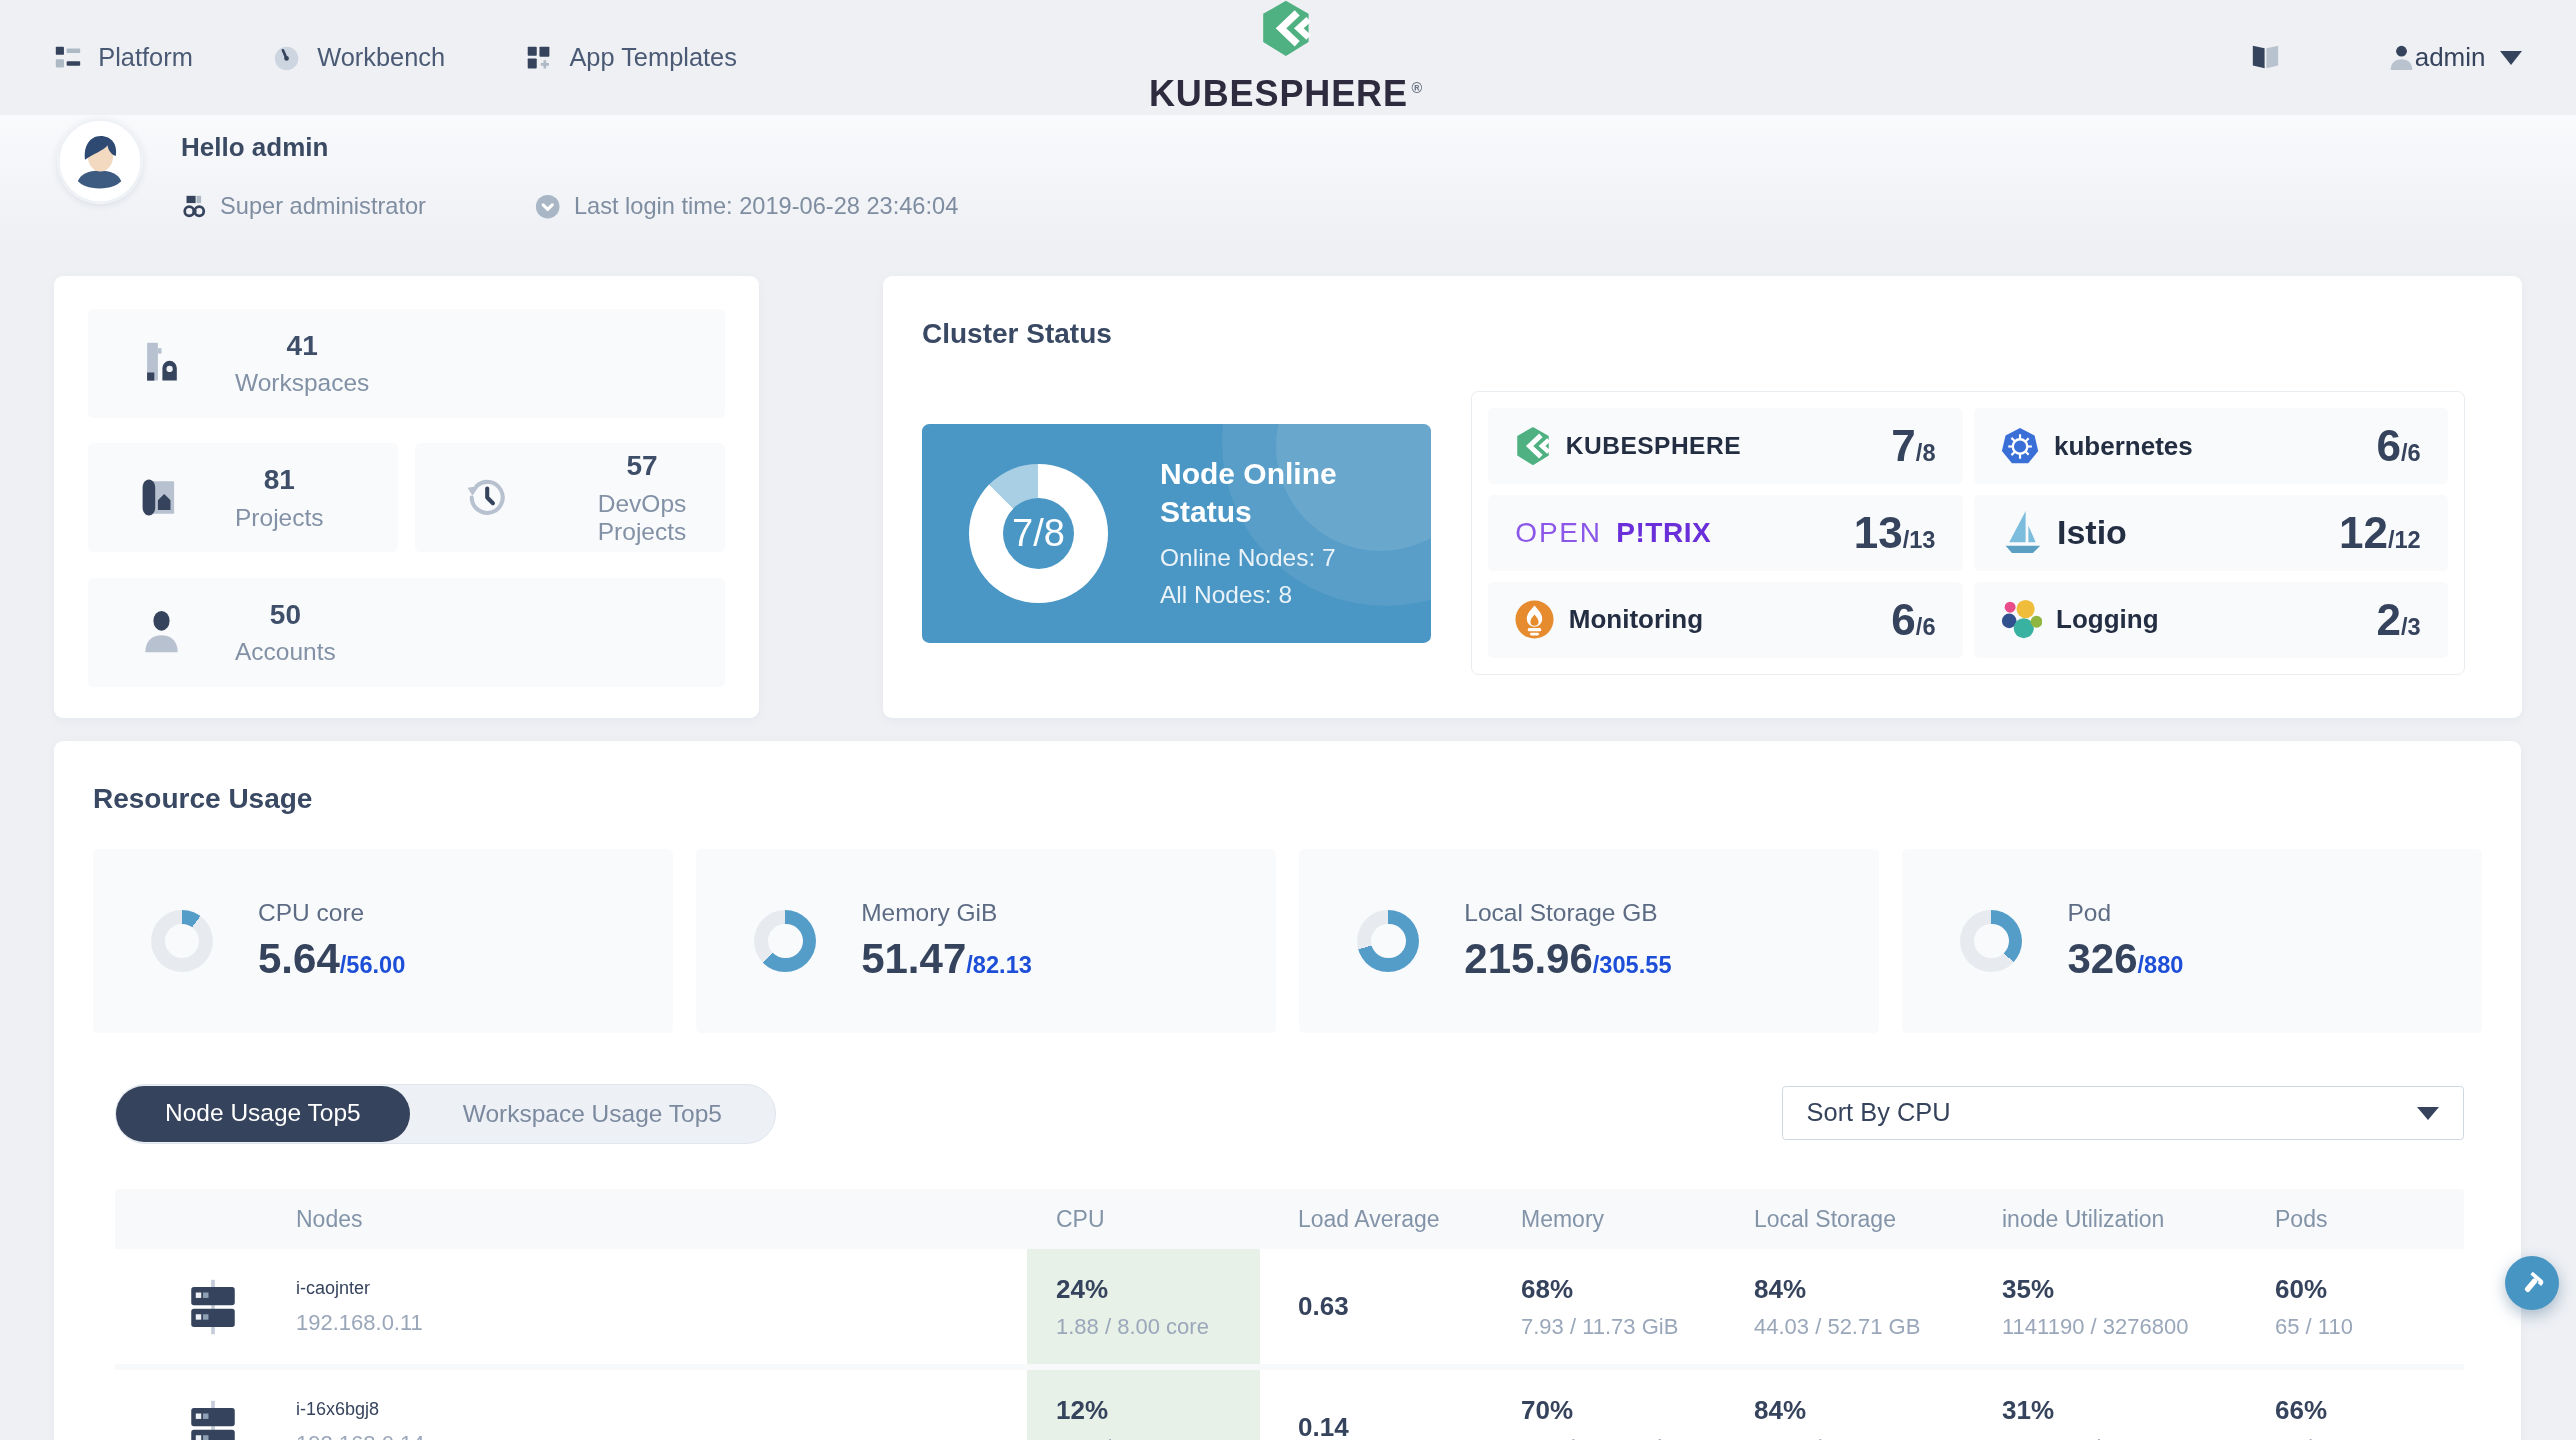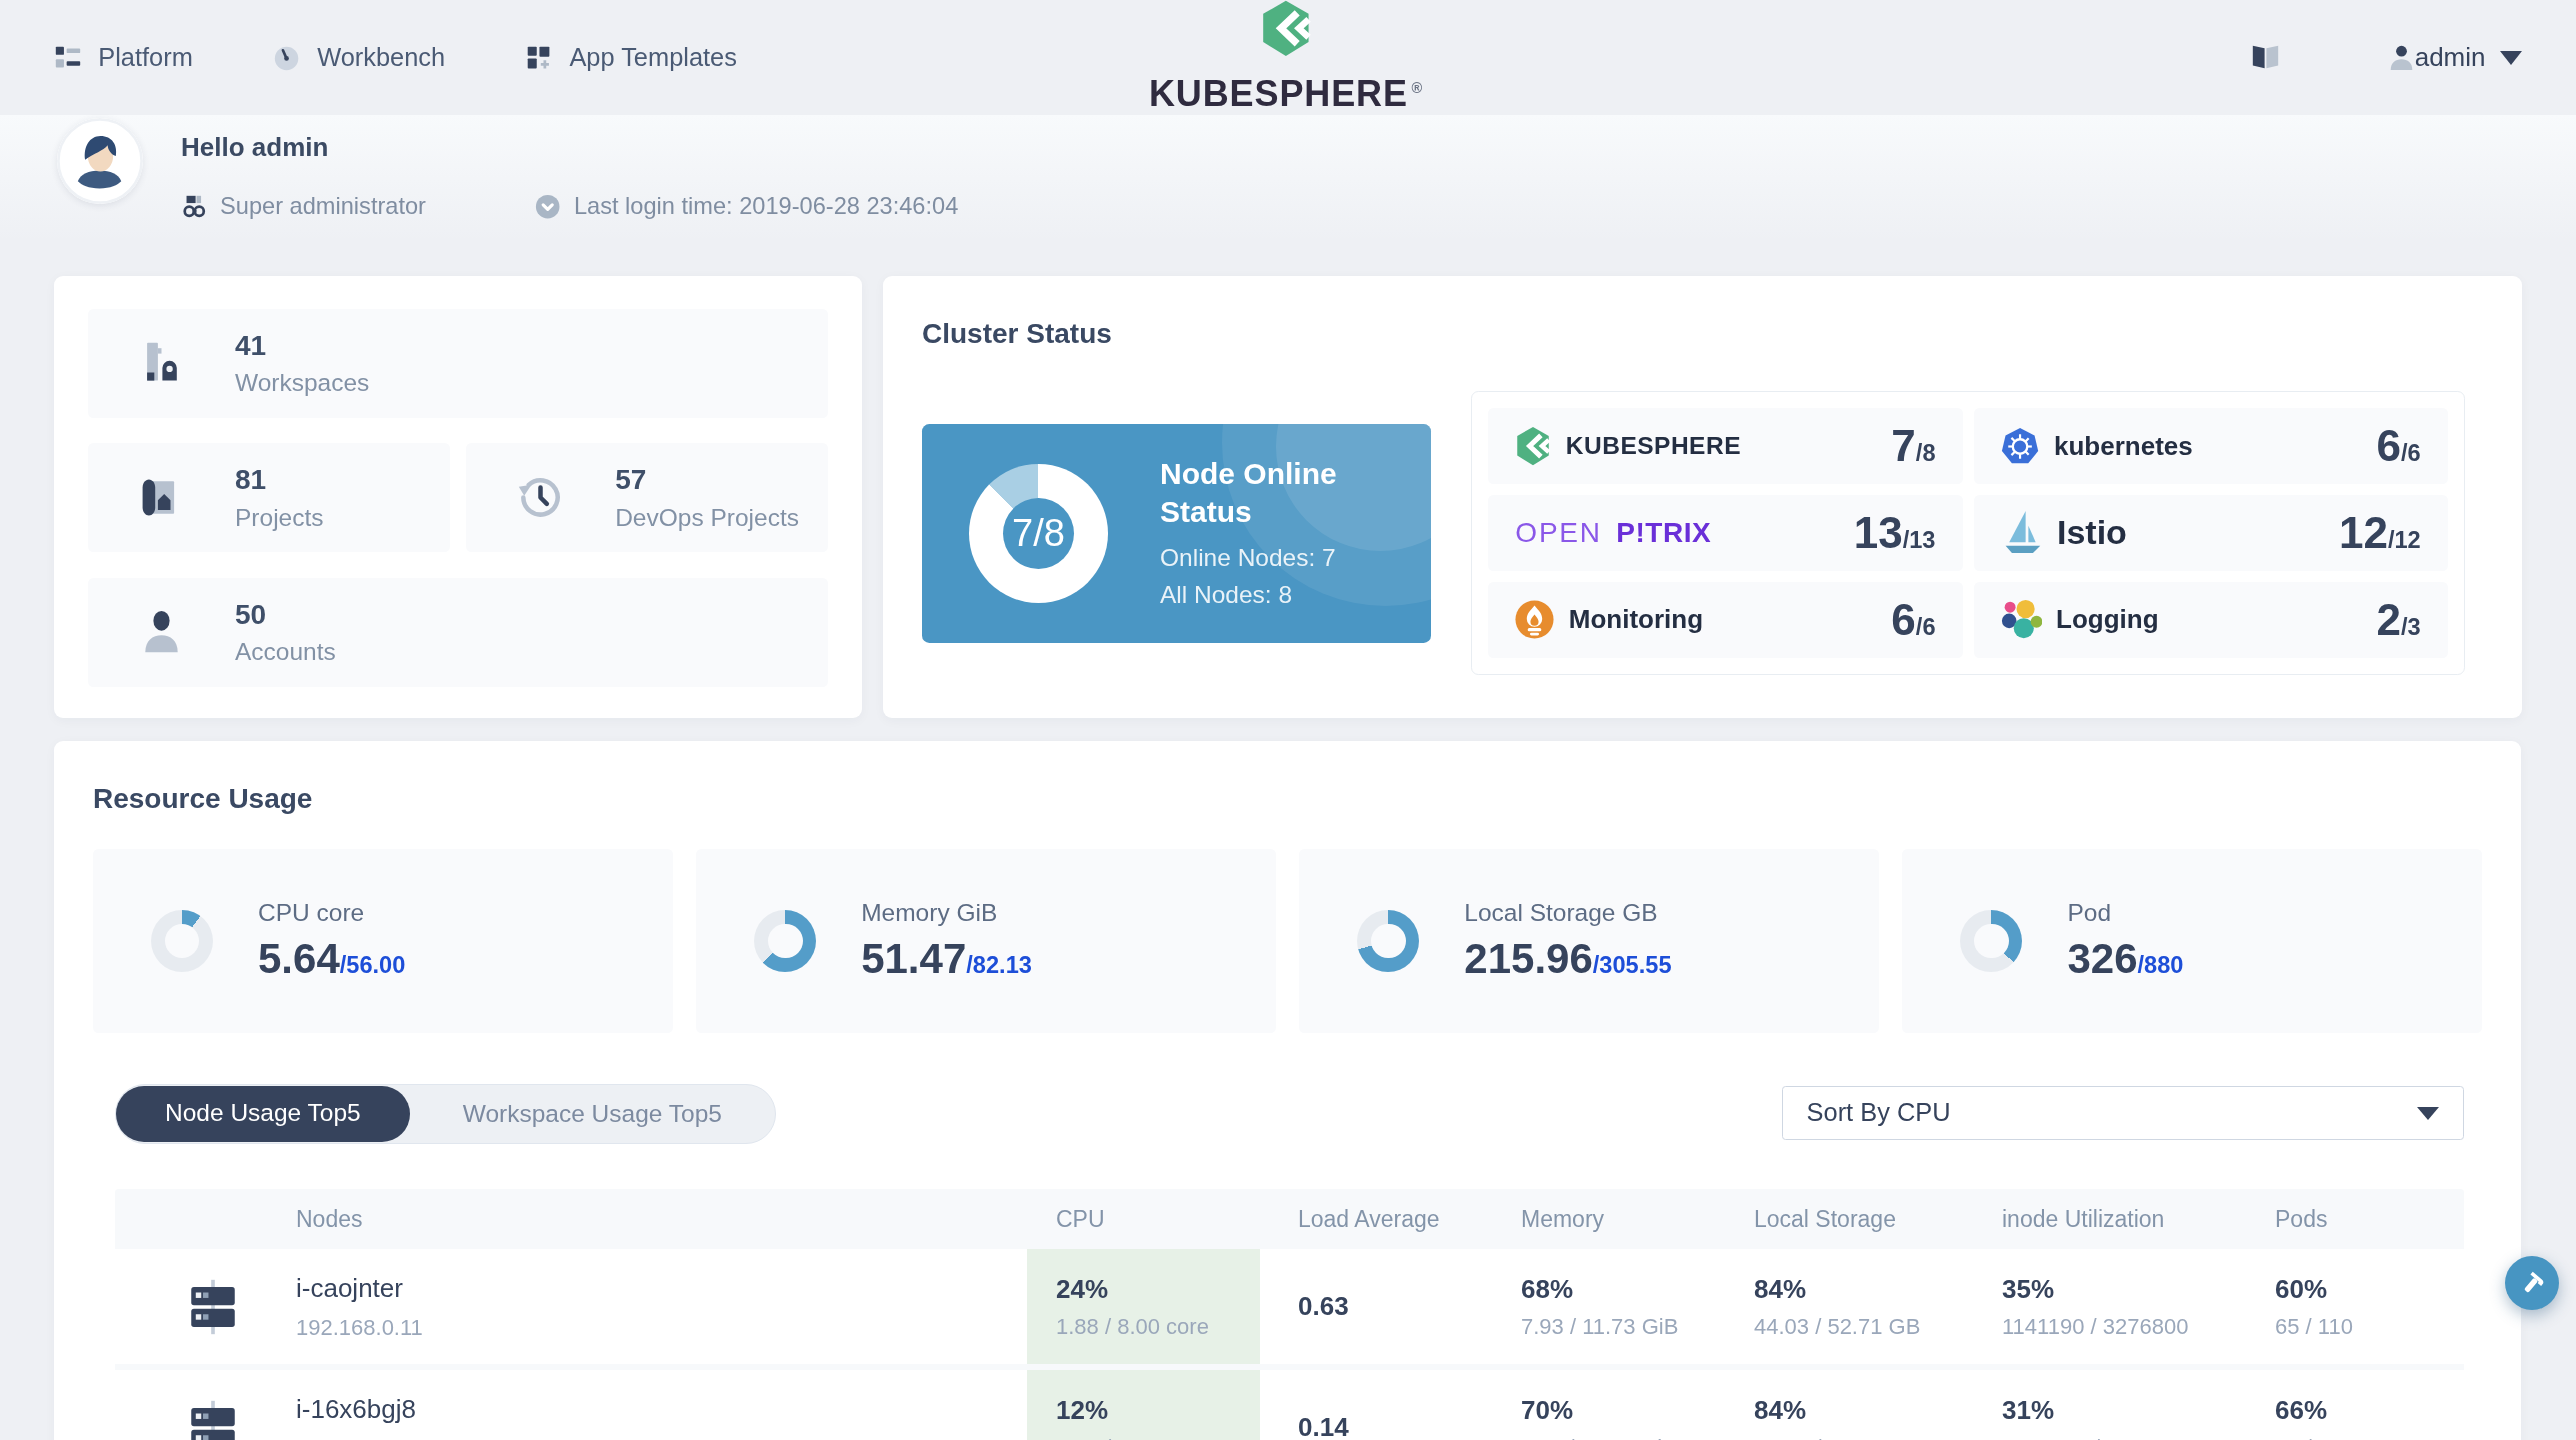--- a/index.html
+++ b/index.html
@@ -30,21 +30,21 @@
           background:linear-gradient(180deg,#f8fafc 0%, rgba(238,240,244,0) 100%); }
   .avatar { position:absolute; left:57px; top:118px; width:86px; height:86px; border-radius:50%;
             background:#fff; box-shadow:0 1.8px 7.3px rgba(40,52,80,.10); overflow:hidden; }
   .greeting { position:absolute; left:181px; top:132px; font-size:26px; font-weight:700; color:#3b4a63; }
   .meta-row { position:absolute; left:182px; top:193px; display:flex; align-items:center; }
   .meta-item { display:flex; align-items:center; gap:13.6px; font-size:23.6px; color:#7f8da1; }
   .meta-item + .meta-item { margin-left:109px; }
 
   
   .card { position:absolute; background:#fff; border-radius:9px; box-shadow:0 2.7px 11px rgba(36,46,66,.04); }
-  #card-stats { left:54px; top:276px; width:808px; height:442px; padding:33px 34px; }
+  #card-stats { left:54px; top:276px; width:705px; height:442px; padding:33px 34px;text-align:center; }
   .stats-grid { display:grid; grid-template-columns:1fr 1fr; grid-template-rows:109px 109px 109px; gap:25.4px 16.3px; height:100%; }
   .stat-tile { background:#f9fafc; border-radius:5.4px; display:flex; align-items:center; padding-left:51px; gap:51px; cursor:pointer; }
   .stat-tile.wide { grid-column:1 / span 2; }
   .stat-num { font-size:28px; font-weight:700; color:#3f4f69; margin-bottom:7.3px; }
   .stat-label { font-size:24.5px; color:#8291a5; }
 
   #card-cluster { left:883px; top:276px; width:1639px; height:442px; }
   .card-title { position:absolute; left:39px; top:42px; font-size:28px; font-weight:700; color:#3a4963; }
   .node-panel { position:absolute; left:39px; top:148px; width:509px; height:219px; border-radius:7.3px;
                 background:#4a96c4; overflow:hidden; }
@@ -103,21 +103,21 @@
   .tgrid { display:grid; grid-template-columns:912px 233px 223px 233px 248px 273px 1fr; align-items:center; }
   .thead { height:60px; }
   .th { font-size:23px; color:#8394a9; }
   .th.c-node { padding-left:181px; }
   .th.c-cpu { padding-left:29px; }
   .th.c-pad { padding-left:38px; }
   .trow { background:#fff; height:115px; margin-bottom:6.3px; position:relative; cursor:pointer; }
   .trow:last-child { margin-bottom:0; }
   .cell-node { position:relative; padding-left:181px; }
   .server-ic { position:absolute; left:69px; top:50%; transform:translateY(-50%); }
-  .node-name { font-size:26px; font-weight:500; color:#36435c; margin-bottom:11px; }
+  .node-name { font-size:18px; font-weight:500; color:#36435c; margin-bottom:11px; }
   .node-ip { font-size:22px; color:#9aa7ba; }
   .cell-cpu { background:#e7f1e7; height:115px; display:flex; flex-direction:column; justify-content:center; padding-left:29px; }
   .cell-pad { padding-left:38px; }
   .pct { font-size:26px; font-weight:700; color:#36435c; margin-bottom:9px; }
   .subv { font-size:22px; color:#9aa7ba; }
   .loadv { font-size:26px; font-weight:700; color:#36435c; }
 
   
   .fab { position:absolute; left:2505px; top:1256px; width:54px; height:54px; border-radius:50%;
          background:#4795c2; box-shadow:0 5.4px 14.5px rgba(31,80,120,.35); display:flex; align-items:center; justify-content:center; cursor:pointer; z-index:5; }

